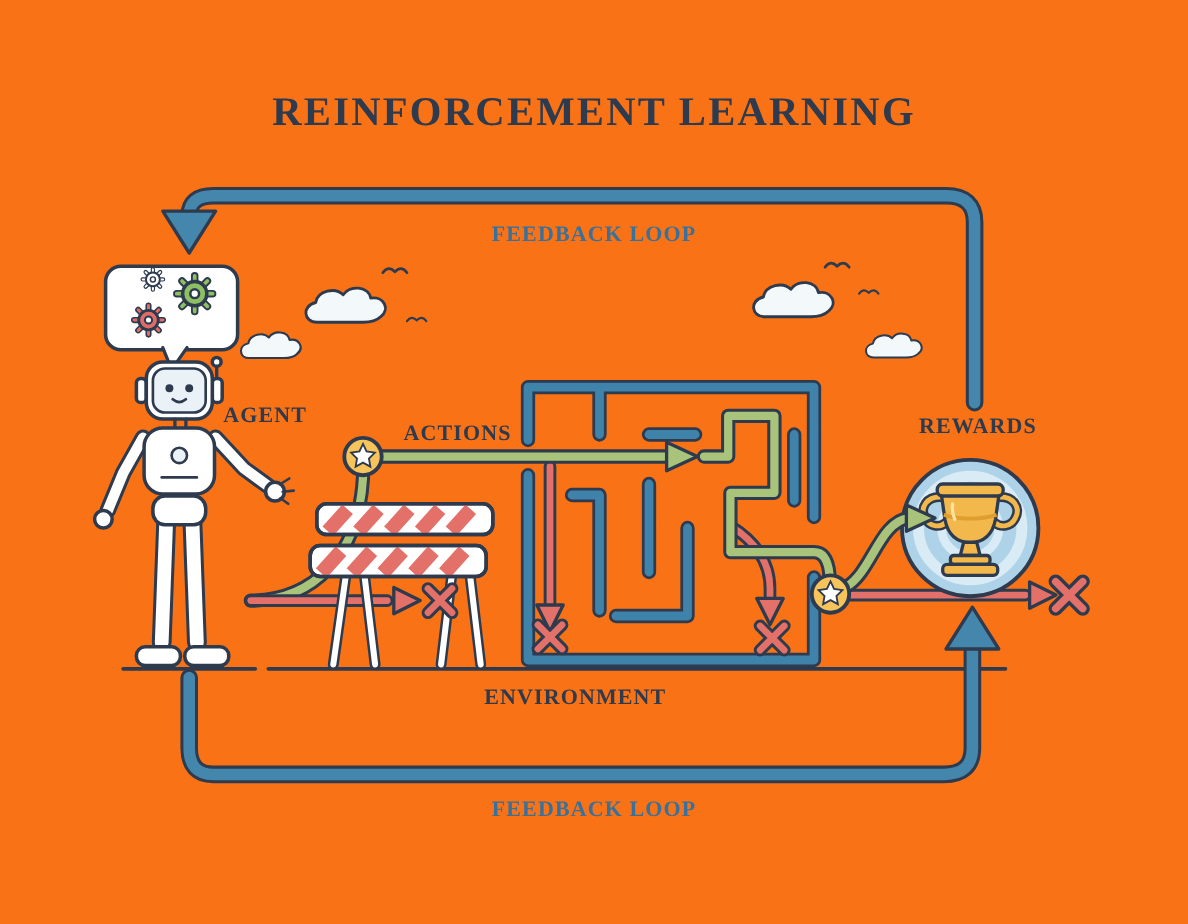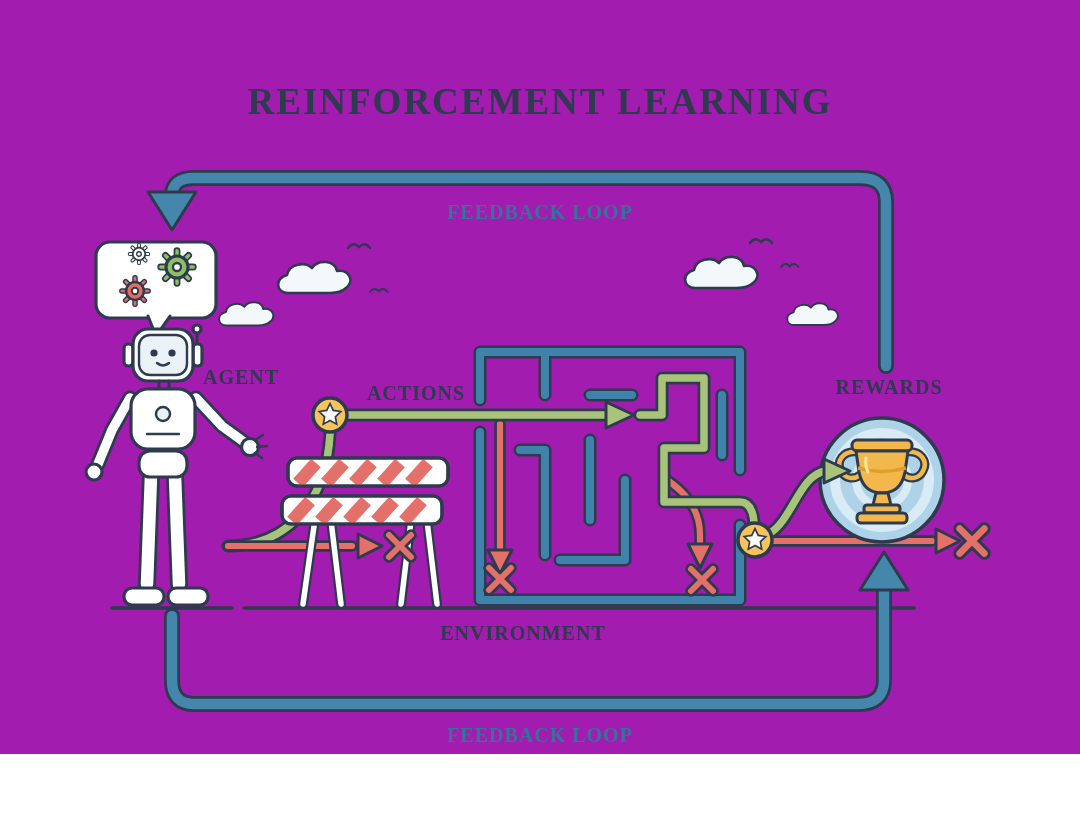--- a/index.html
+++ b/index.html
@@ -2,21 +2,21 @@
 <html style="--ink: #2e3a4e; --loop-blue: #4586ad; --label-blue: #38719b; --maze-blue: #3f82aa; --path-green: #a9c47a; --path-red: #e4706a; --star-yellow: #f7c45c; --trophy-gold: #f2b84b; --gear-green: #8dc063; --gear-red: #e06c66; --cloud-fill: #f3f8fb; --shade: #eaf1f7; --reward-circle: #aed2e8; --reward-ring: #d9ebf5;"><head>
 <meta charset="utf-8">
 <style>
   :root{
     --ink:#2e3a4e; --loop-blue:#4586ad; --label-blue:#38719b; --maze-blue:#3f82aa;
     --path-green:#a9c47a; --path-red:#e4706a; --star-yellow:#f7c45c; --trophy-gold:#f2b84b;
     --gear-green:#8dc063; --gear-red:#e06c66; --cloud-fill:#f3f8fb; --shade:#eaf1f7;
     --reward-circle:#aed2e8; --reward-ring:#d9ebf5;
   }
   html,body{margin:0;padding:0;background:#fff}
-  .canvas{width:1080px;height:754px;background:#a21caf;position:relative;overflow:hidden;font-family:"Liberation Serif","DejaVu Serif",serif}
+  .canvas{width:1080px;height:840px;background:#f97316;position:relative;overflow:hidden;font-family:"Liberation Serif","DejaVu Serif",serif}
   svg{display:block}
   text{font-family:"Liberation Serif","DejaVu Serif",serif;font-weight:bold;fill:var(--ink)}
   .title{font-size:37px;letter-spacing:2px}
   .lbl{font-size:20px;letter-spacing:1px}
   .lbl-blue{fill:var(--label-blue)}
   .lp-o{stroke:var(--ink);stroke-width:16;fill:none;stroke-linecap:round;stroke-linejoin:round}
   .lp-i{stroke:var(--loop-blue);stroke-width:10.5;fill:none;stroke-linecap:round;stroke-linejoin:round}
   .mz-o{stroke:var(--ink);stroke-width:13;fill:none;stroke-linecap:round}
   .mz-i{stroke:var(--maze-blue);stroke-width:8;fill:none;stroke-linecap:round}
   .gp-o{stroke:var(--ink);stroke-width:13;fill:none;stroke-linecap:round;stroke-linejoin:round}

